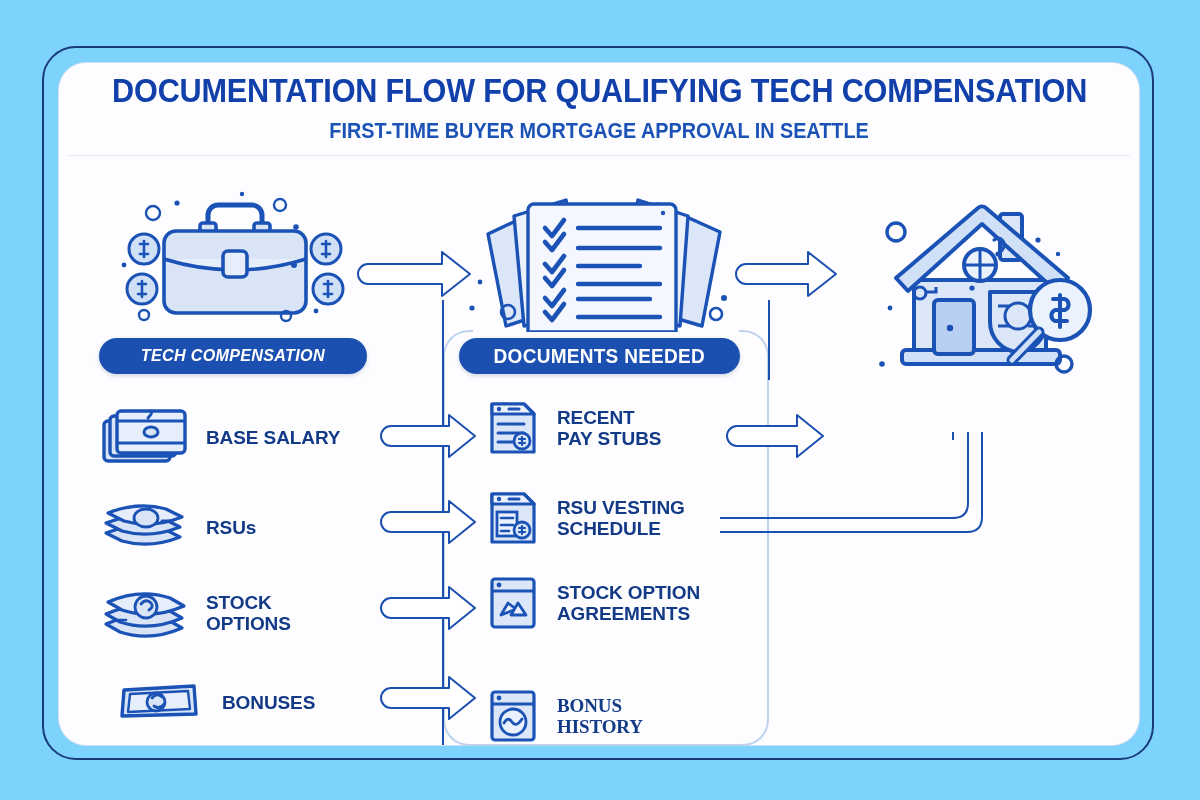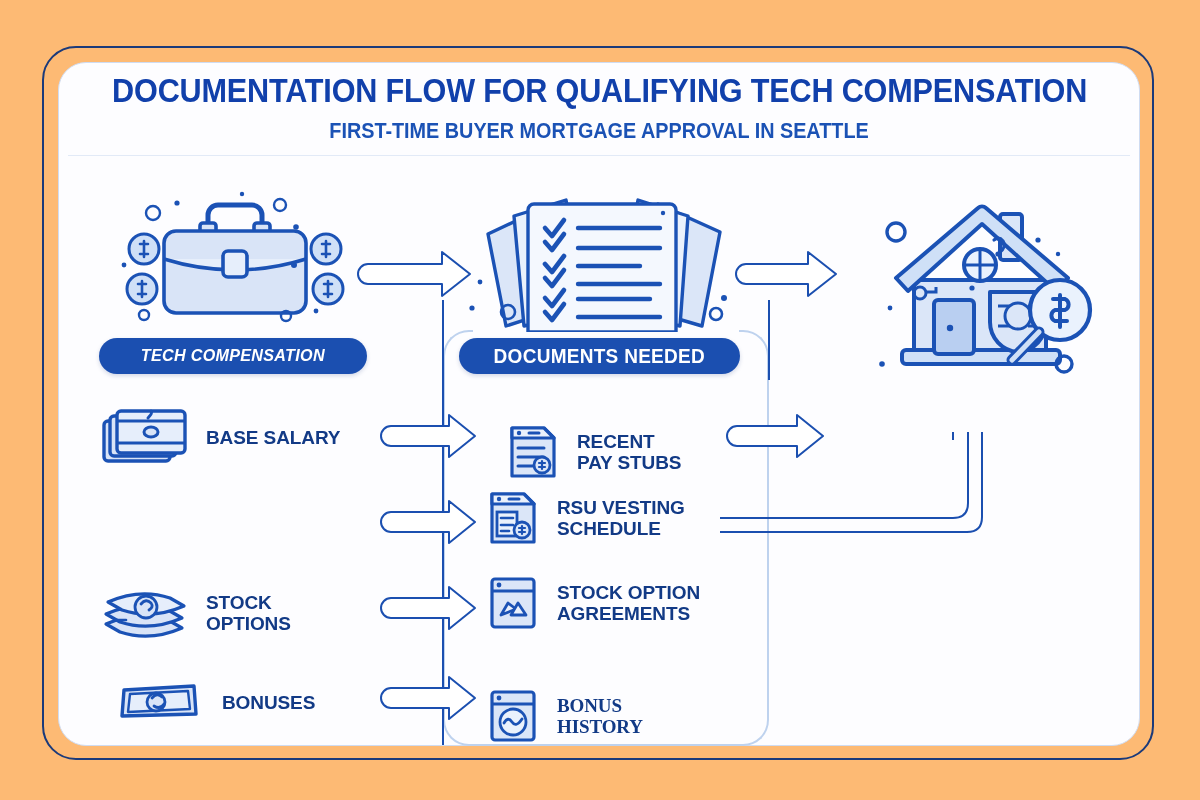--- a/index.html
+++ b/index.html
@@ -2,21 +2,21 @@
 <html><head>
 <meta charset="utf-8">
 <style>
   * { box-sizing: border-box; margin: 0; padding: 0; }
   html, body {
     width: 1200px; height: 800px;
     background: #ffffff;
     font-family: "Liberation Sans", sans-serif;
     overflow: hidden;
   }
-  #stage { position: relative; width: 1200px; height: 800px; background:#fdba74; }
+  #stage { position: relative; width: 1200px; height: 800px; background:#7dd3fc; }
 
   
   .frame-outer{
     position:absolute; left:42px; top:46px; width:1112px; height:714px;
     border:2.2px solid #1b3a7a; border-radius:34px; background:transparent;
   }
   .frame-inner{
     position:absolute; left:58px; top:62px; width:1082px; height:684px;
     border:1.6px solid #cfdcf2; border-radius:28px;
     background:#fdfdff;
@@ -76,21 +76,21 @@
     letter-spacing:-0.1px;
   }
   .left-row  .ico{ width:92px; height:66px; flex:0 0 92px; margin-right:14px; }
   .mid-row   .ico{ width:52px; height:56px; flex:0 0 52px; margin-right:18px; }
 
   #lrow0{ left:100px; top:405px;text-align:right; }
   #lrow1{ left:100px; top:495px; }
   #lrow2{ left:100px; top:580px; }
   #lrow3{ left:116px; top:670px; }
 
-  #mrow0{ left:507px; top:400px;margin-top:24px; }
+  #mrow0{ left:487px; top:400px; }
   #mrow1{ left:487px; top:490px; }
   #mrow2{ left:487px; top:575px; }
   #mrow3{ left:487px; top:688px;font-family:Liberation Serif, serif; }
 
   
   .bigicon{ position:absolute; }
   #ico-brief{ left:120px; top:185px; width:230px; height:145px; }
   #ico-docs { left:462px; top:186px; width:280px; height:146px; }
   #ico-house{ left:872px; top:192px; width:250px; height:190px; }
 
@@ -285,20 +285,37 @@
         <g stroke="#1b52b5" stroke-width="3" fill="none">
           <path d="M17 16 h68 M17 38 h68"></path>
           <ellipse cx="51" cy="27" rx="7" ry="5" fill="#d9e4f7"></ellipse>
           <path d="M48 13 q5 -5 3 -7" stroke-linecap="round"></path>
         </g>
       </svg>
     </div>
     <div class="lbl">BASE SALARY</div>
   </div>
 
+  <div class="row left-row" id="lrow1">
+    <div class="ico">
+      <svg viewBox="0 0 92 66" width="92" height="66">
+        <g stroke="#1b52b5" stroke-width="3.2" stroke-linejoin="round" fill="#d9e4f7">
+          <path d="M4 32 L62 42 L84 32 L26 20 Z" opacity="0"></path>
+          <path d="M6 38 q30 -12 58 -4 l16 8 q-30 12 -58 4 z"></path>
+          <path d="M6 28 q30 -12 58 -4 l16 8 q-30 12 -58 4 z"></path>
+          <path d="M8 18 q30 -12 58 -4 l16 8 q-30 12 -58 4 z" fill="#e6eefb"></path>
+        </g>
+        <g stroke="#1b52b5" stroke-width="2.8" fill="#d9e4f7">
+          <ellipse cx="46" cy="23" rx="12" ry="9"></ellipse>
+        </g>
+        <path d="M62 26 h8" stroke="#1b52b5" stroke-width="3" stroke-linecap="round"></path>
+      </svg>
+    </div>
+    <div class="lbl">RSUs</div>
+  </div>
 
   <div class="row left-row" id="lrow2">
     <div class="ico">
       <svg viewBox="0 0 92 66" width="92" height="66">
         <g stroke="#1b52b5" stroke-width="3.2" stroke-linejoin="round" fill="#d9e4f7">
           <path d="M6 44 q32 -14 62 -4 l14 8 q-32 14 -62 4 z"></path>
           <path d="M6 34 q32 -14 62 -4 l14 8 q-32 14 -62 4 z"></path>
           <path d="M8 22 q32 -14 62 -4 l14 8 q-32 14 -62 4 z" fill="#e6eefb"></path>
         </g>
         <g stroke="#1b52b5" stroke-width="2.8" fill="#d9e4f7">

